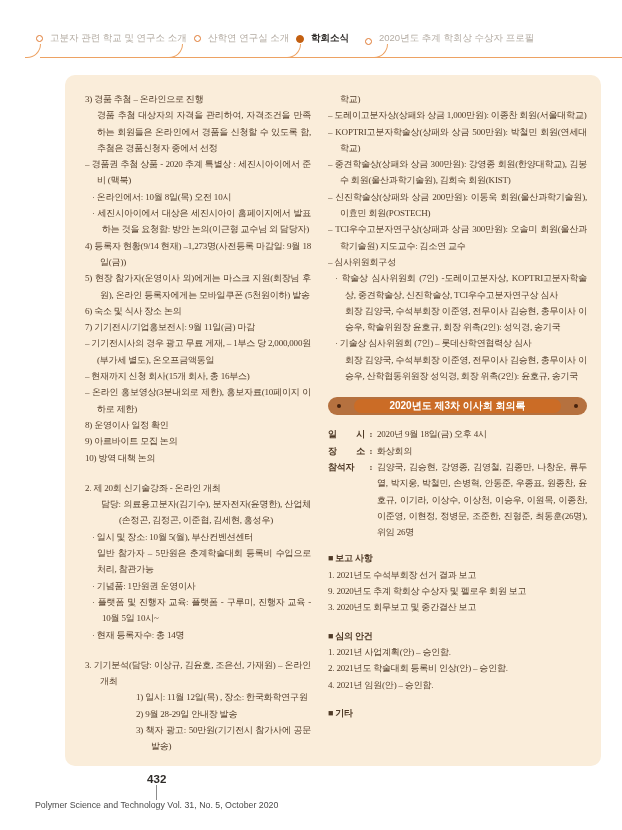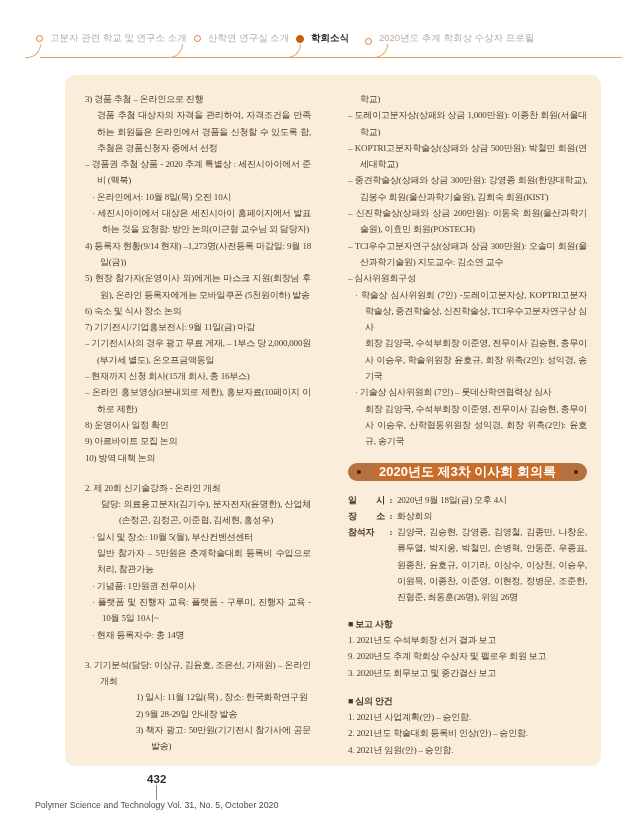--- a/index.html
+++ b/index.html
@@ -14,21 +14,21 @@
   .nav-tab.active { color:#2e2b28; font-weight:700; }
   .marker { width:7px; height:7px; border:1.5px solid #e07a33; border-radius:50%; background:#fff; box-sizing:border-box; flex:none; }
   .nav-tab.active .marker { width:8px; height:8px; background:#c35f10; border-color:#c35f10; }
   .tail { position:absolute; top:44px; height:13px; width:15px;
           border-right:1.2px solid #edA263; border-bottom:1.2px solid #edA263;
           border-bottom-right-radius:14px; }
   
   .panel {
     position:absolute; left:65px; top:75px; width:536px; height:691px;
     background:#faedda; border-radius:10px; box-sizing:border-box;
-    padding:16px 14px 12px 20px; display:flex; gap:37px; overflow:hidden;
+    padding:16px 14px 12px 20px; display:flex; gap:17px; overflow:hidden;
   }
   .col-left { width:226px; flex:none; }
   .col-right { flex:1; min-width:0; }
   .ln { margin:0; font-size:9px; line-height:16.3px; color:#4f3a27; text-align:justify; letter-spacing:-0.2px; }
   .num    { padding-left:15px; text-indent:-15px; }
   .numsub { padding-left:22px; text-indent:-15px;margin-left:44px; }
   .dash   { padding-left:12px; text-indent:-12px; }
   .bullet { padding-left:17px; text-indent:-10px; }
   .cont   { padding-left:12px; }
   .cont2  { padding-left:17px; }
@@ -38,21 +38,21 @@
   .info .lbl { flex:0 0 37px; font-weight:700; text-align:justify; text-align-last:justify; }
   .info .colon { flex:0 0 12px; font-weight:700; text-align:center; }
   .info .val { flex:1; text-align:justify; }
   
   .sec-header { position:relative; height:18px; background:#b5713f; border-radius:9px; }
   .sec-dot { position:absolute; width:4px; height:4px; border-radius:50%; background:#46220c; top:7px; }
   .sec-dot.l { left:9px; } .sec-dot.r { right:9px; }
   .sec-inner {
     position:absolute; left:26px; right:26px; top:2px; bottom:2px;
     background:#cb6c26; border-radius:8px; color:#ffffff; font-weight:700;
-    font-size:13px; line-height:14px; text-align:center;
+    font-size:10px; line-height:14px; text-align:center;
     font-family:"Liberation Sans", sans-serif; letter-spacing:0;
   }
   
   .footer { position:absolute; left:35px; top:773px; display:flex; align-items:center; font-family:"Liberation Sans", sans-serif;flex-direction:column; }
   .pageno { font-size:11.5px; font-weight:700; color:#2e2b28; }
   .fdiv { width:1px; height:15px; background:#8c8c8c; margin:0 7px; }
   .journal { font-size:8.8px; color:#4a4a4a; }
 </style>
 </head>
 <body>
@@ -99,21 +99,21 @@
         <p class="ln dash">– 현재까지 신청 회사(15개 회사, 총 16부스)</p>
         <p class="ln dash">– 온라인 홍보영상(3분내외로 제한), 홍보자료(10페이지 이하로 제한)</p>
         <p class="ln num">8) 운영이사 일정 확인</p>
         <p class="ln num">9) 아르바이트 모집 논의</p>
         <p class="ln num">10) 방역 대책 논의</p>
         <div style="height: 14px;"></div>
         <p class="ln num">2. 제 20회 신기술강좌 - 온라인 개최</p>
         <p class="ln hang2">담당: 의료용고분자(김기수), 분자전자(윤명한), 산업체(손정곤, 김정곤, 이준협, 김세현, 홍성우)</p>
         <p class="ln bullet">· 일시 및 장소: 10월 5(월), 부산컨벤션센터</p>
         <p class="ln cont">일반 참가자 – 5만원은 춘계학술대회 등록비 수입으로 처리, 참관가능</p>
-        <p class="ln bullet">· 기념품: 1만원권 전무이사</p>
+        <p class="ln bullet">· 기념품: 1만원권 운영이사</p>
         <p class="ln bullet">· 플랫폼 및 진행자 교육: 플랫폼 - 구루미, 진행자 교육 - 10월 5일 10시~</p>
         <p class="ln bullet">· 현재 등록자수: 총 14명</p>
         <div style="height: 14px;"></div>
         <p class="ln num">3. 기기분석(담당: 이상규, 김윤호, 조은선, 가재원) – 온라인개최</p>
         <p class="ln numsub">1) 일시: 11월 12일(목) , 장소: 한국화학연구원</p>
         <p class="ln numsub">2) 9월 28-29일 안내장 발송</p>
         <p class="ln numsub">3) 책자 광고: 50만원(기기전시 참가사에 공문 발송)</p>
         <div style="height: 14px;"></div>
       </div>
     <div class="col col-right">

